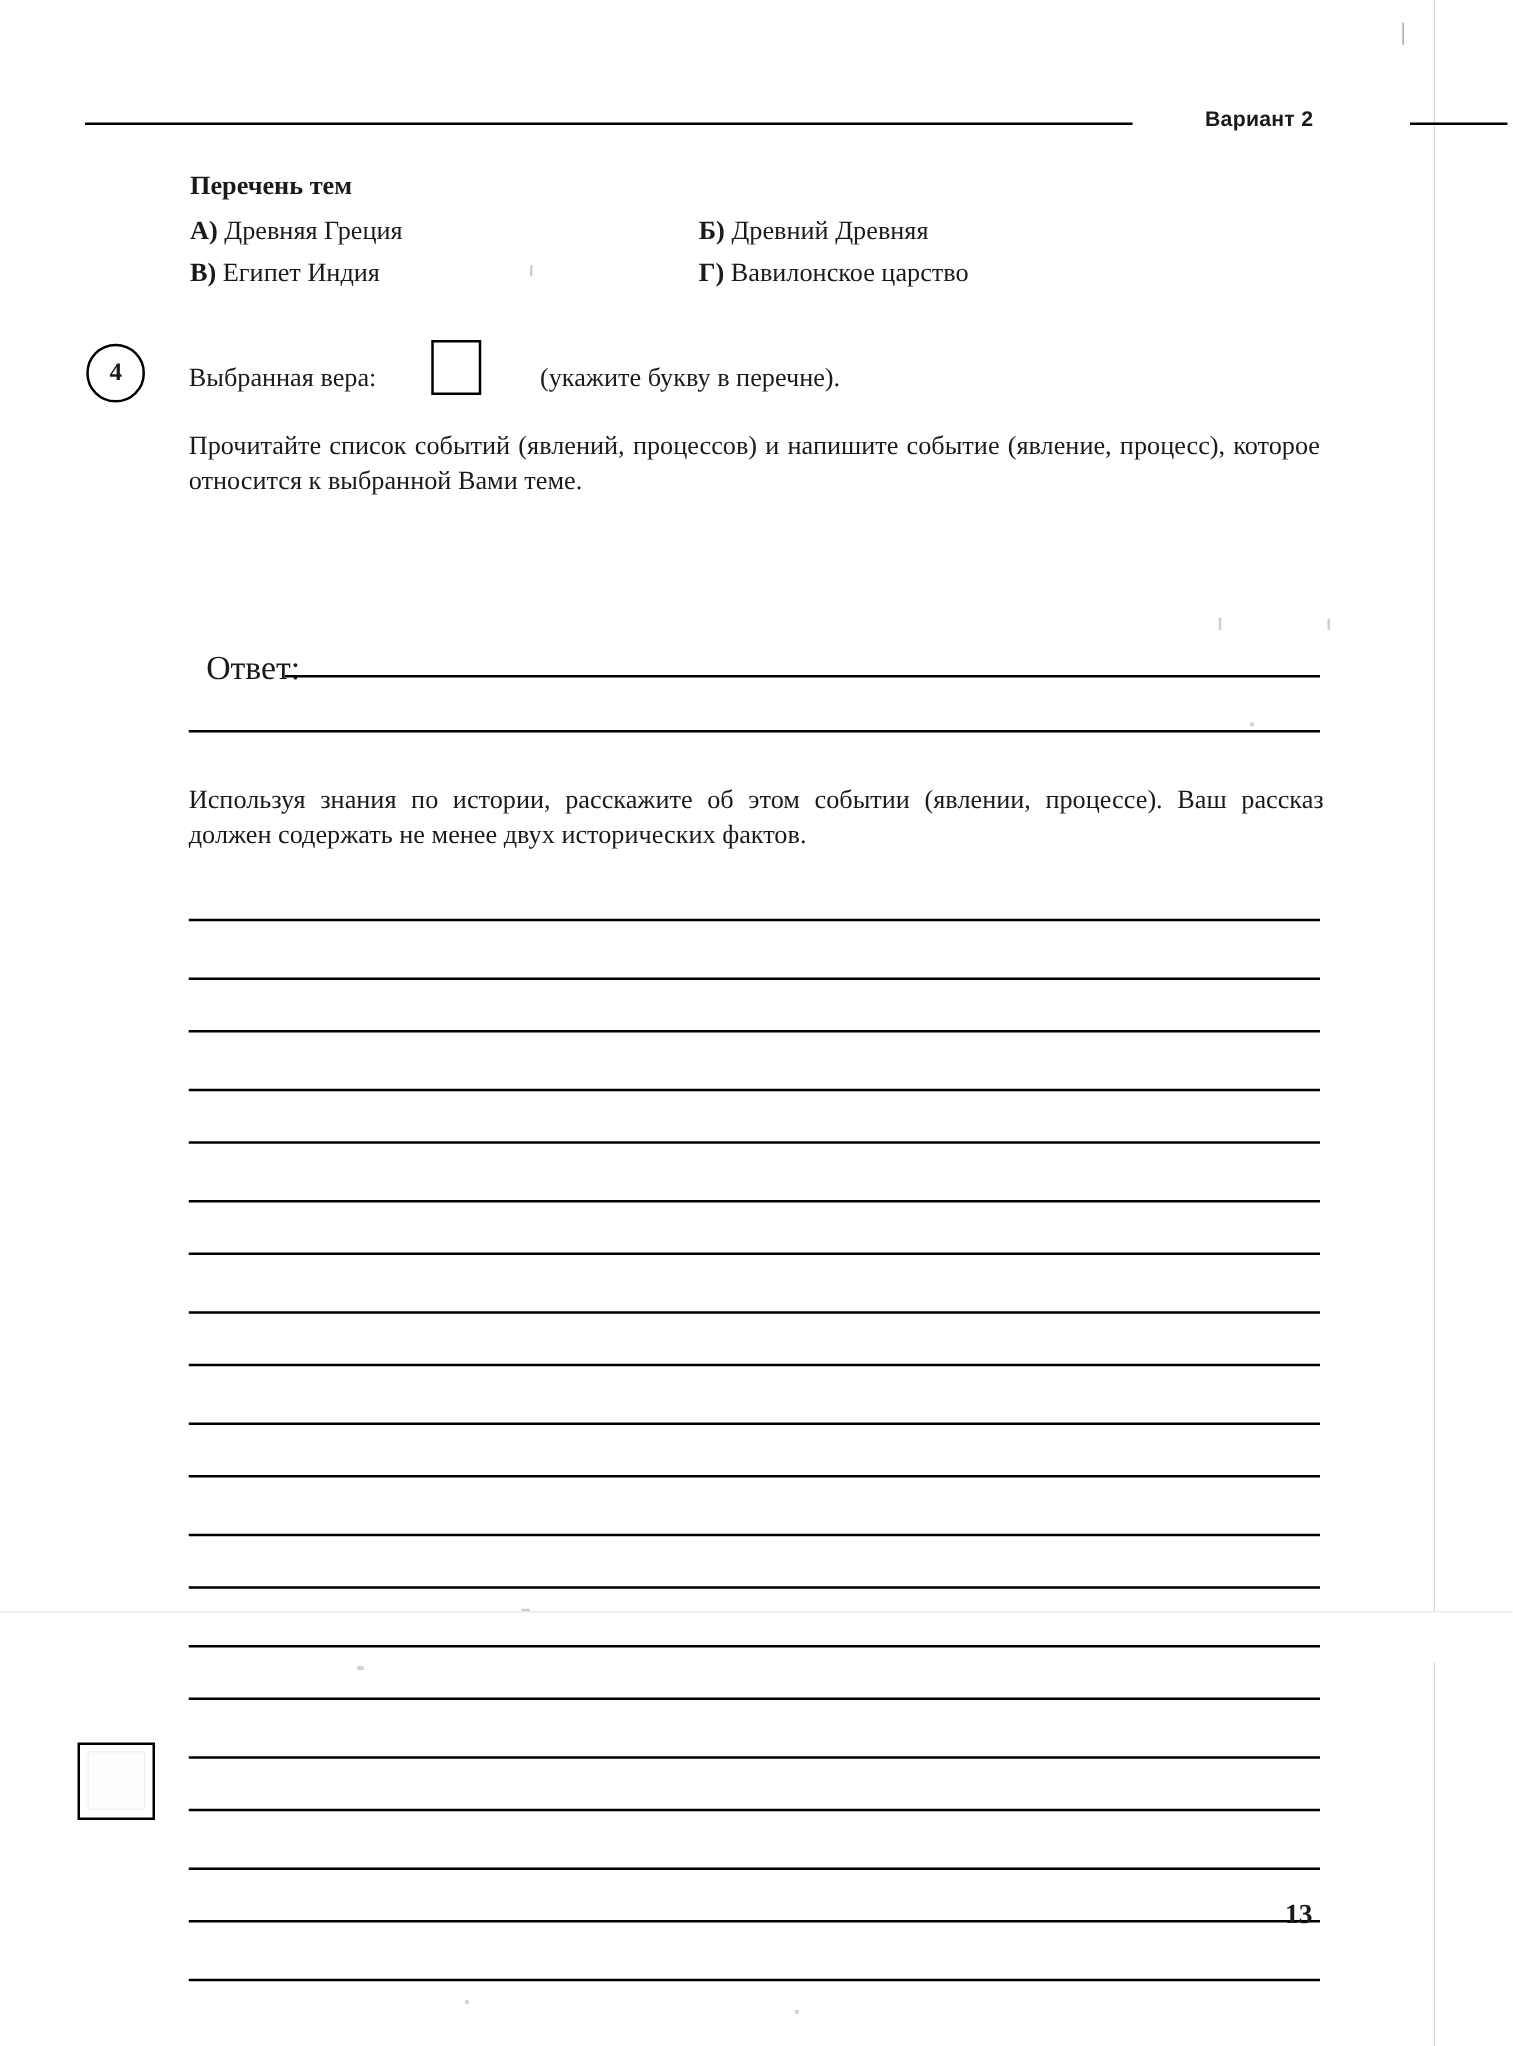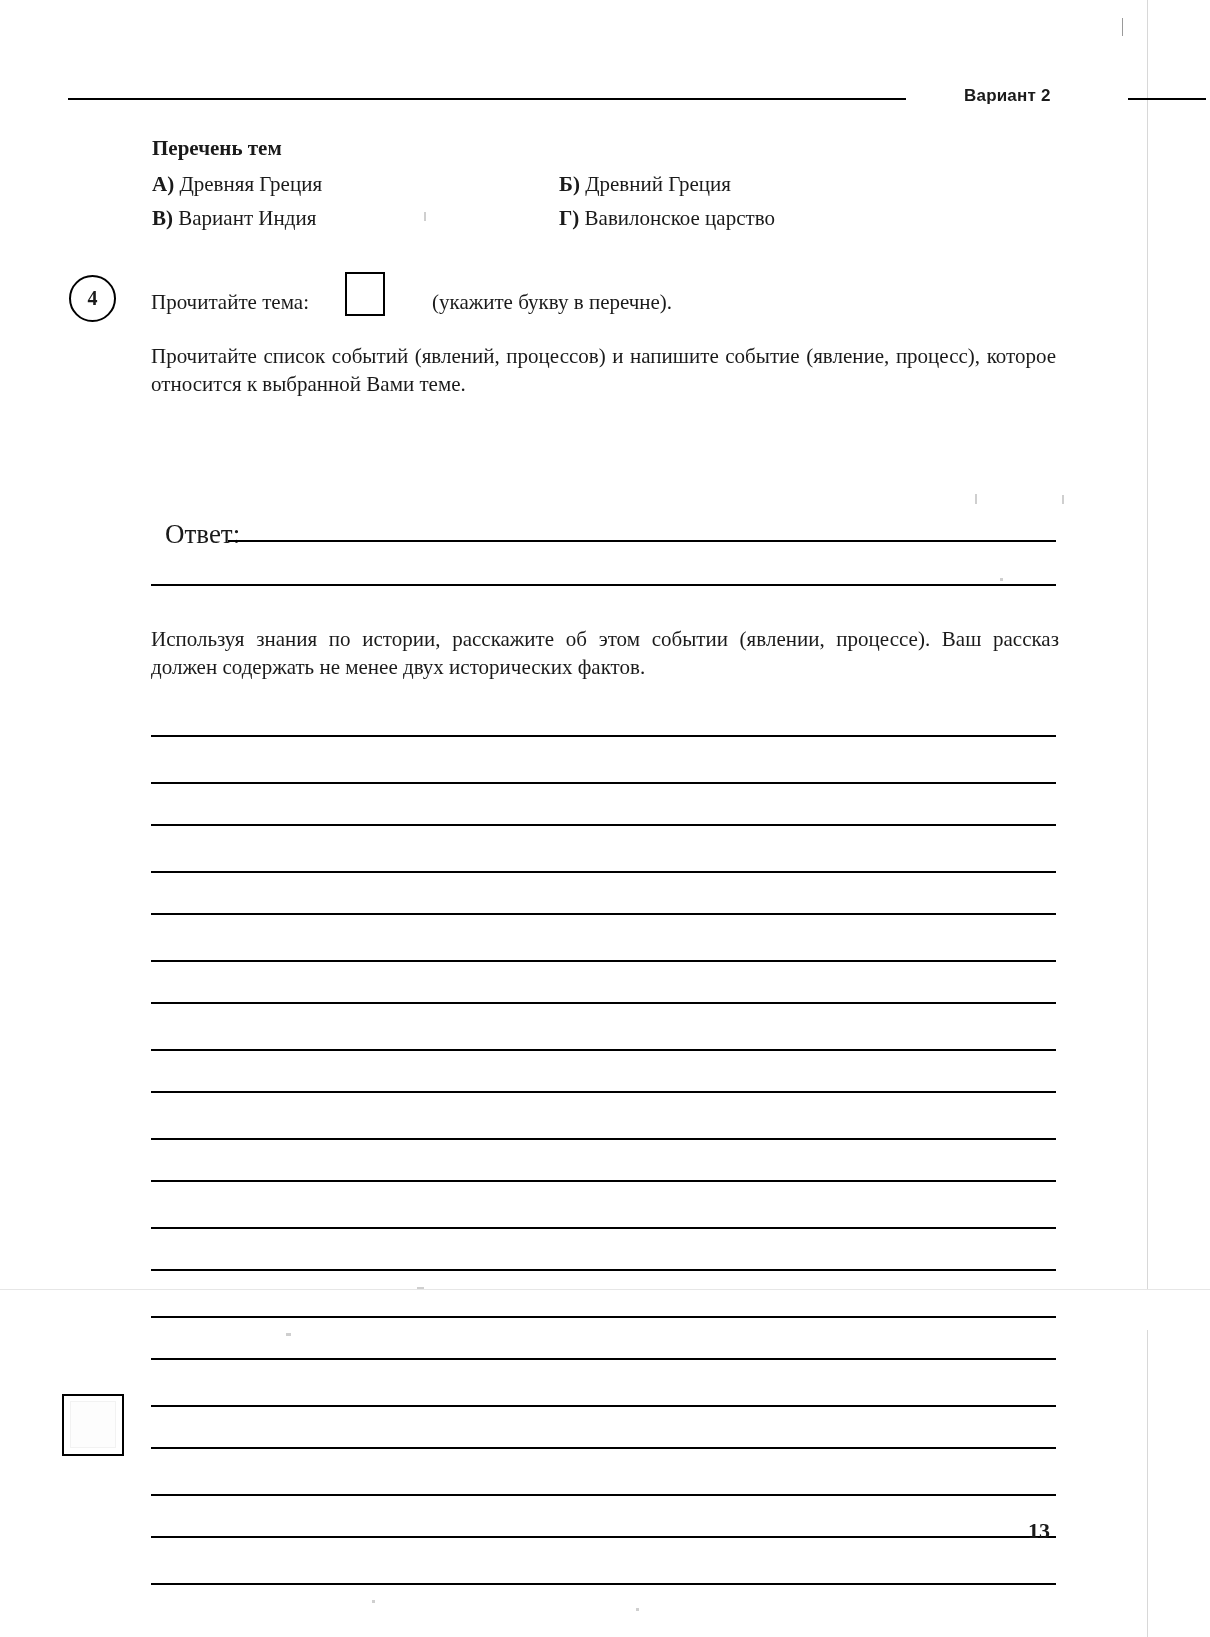--- a/index.html
+++ b/index.html
@@ -277,34 +277,34 @@
   <div class="header-tick"></div>
 
   <div class="topics-title">Перечень тем</div>
 
   <div class="topic topic-a">
     <b>А) </b>
     <span>Древняя Греция</span>
   </div>
   <div class="topic topic-b">
     <b>Б) </b>
-    <span>Древний Греция</span>
+    <span>Древний Древняя</span>
   </div>
   <div class="topic topic-v">
     <b>В) </b>
-    <span>Вариант Индия</span>
+    <span>Египет Индия</span>
   </div>
   <div class="topic topic-g">
     <b>Г) </b>
     <span>Вавилонское царство</span>
   </div>
 
   <div class="task-bubble">4</div>
 
-  <div class="chosen-label">Прочитайте тема:</div>
+  <div class="chosen-label">Выбранная вера:</div>
   <div class="chosen-box"></div>
   <div class="chosen-hint">(укажите букву в перечне).</div>
 
   <div class="instruction">Прочитайте список событий (явлений, процессов) и напишите событие (явление, процесс), которое относится к выбранной Вами теме.</div>
 
 
   <div class="answer-label">Ответ:</div>
   <div class="answer-rule-1"></div>
   <div class="answer-rule-2"></div>
 

